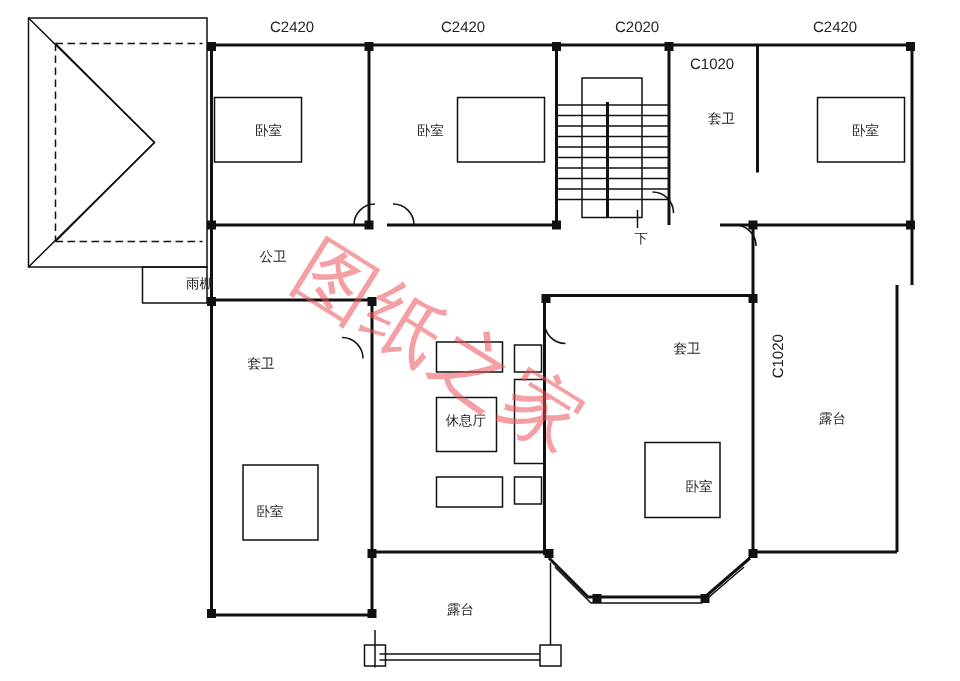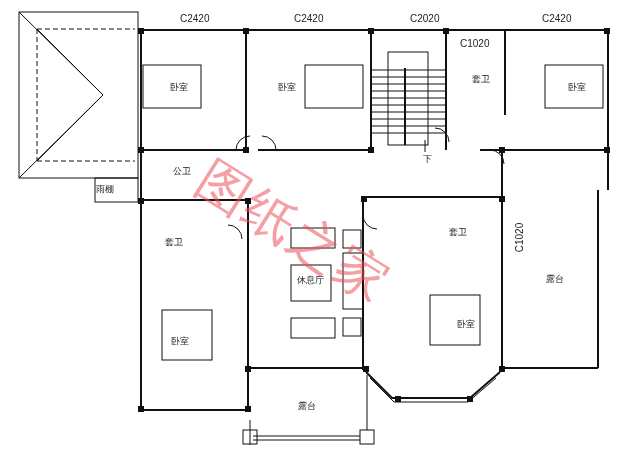--- a/index.html
+++ b/index.html
@@ -132,21 +132,21 @@
 <div class="win" style="left:294px;top:13px;">C2420</div>
 <div class="win" style="left:410px;top:13px;">C2020</div>
 <div class="win" style="left:460px;top:38px;">C1020</div>
 <div class="win" style="left:542px;top:13px;">C2420</div>
 <div class="win" style="left:505px;top:232px;transform:rotate(-90deg);">C1020</div>
 
 <div class="lbl" style="left:170px;top:81px;">卧室</div>
 <div class="lbl" style="left:278px;top:81px;">卧室</div>
 <div class="lbl" style="left:568px;top:81px;">卧室</div>
 <div class="lbl" style="left:472px;top:73px;">套卫</div>
-<div class="lbl" style="left:96px;top:183px;">雨棚</div>
+<div class="lbl" style="left:124px;top:183px;">雨棚</div>
 <div class="lbl" style="left:173px;top:165px;">公卫</div>
 <div class="lbl" style="left:165px;top:236px;">套卫</div>
 <div class="lbl" style="left:449px;top:226px;">套卫</div>
 <div class="lbl" style="left:297px;top:274px;">休息厅</div>
 <div class="lbl" style="left:546px;top:273px;">露台</div>
 <div class="lbl" style="left:171px;top:335px;">卧室</div>
 <div class="lbl" style="left:457px;top:318px;">卧室</div>
 <div class="lbl" style="left:298px;top:400px;">露台</div>
 <div class="lbl" style="left:423px;top:153px;">下</div>
 

